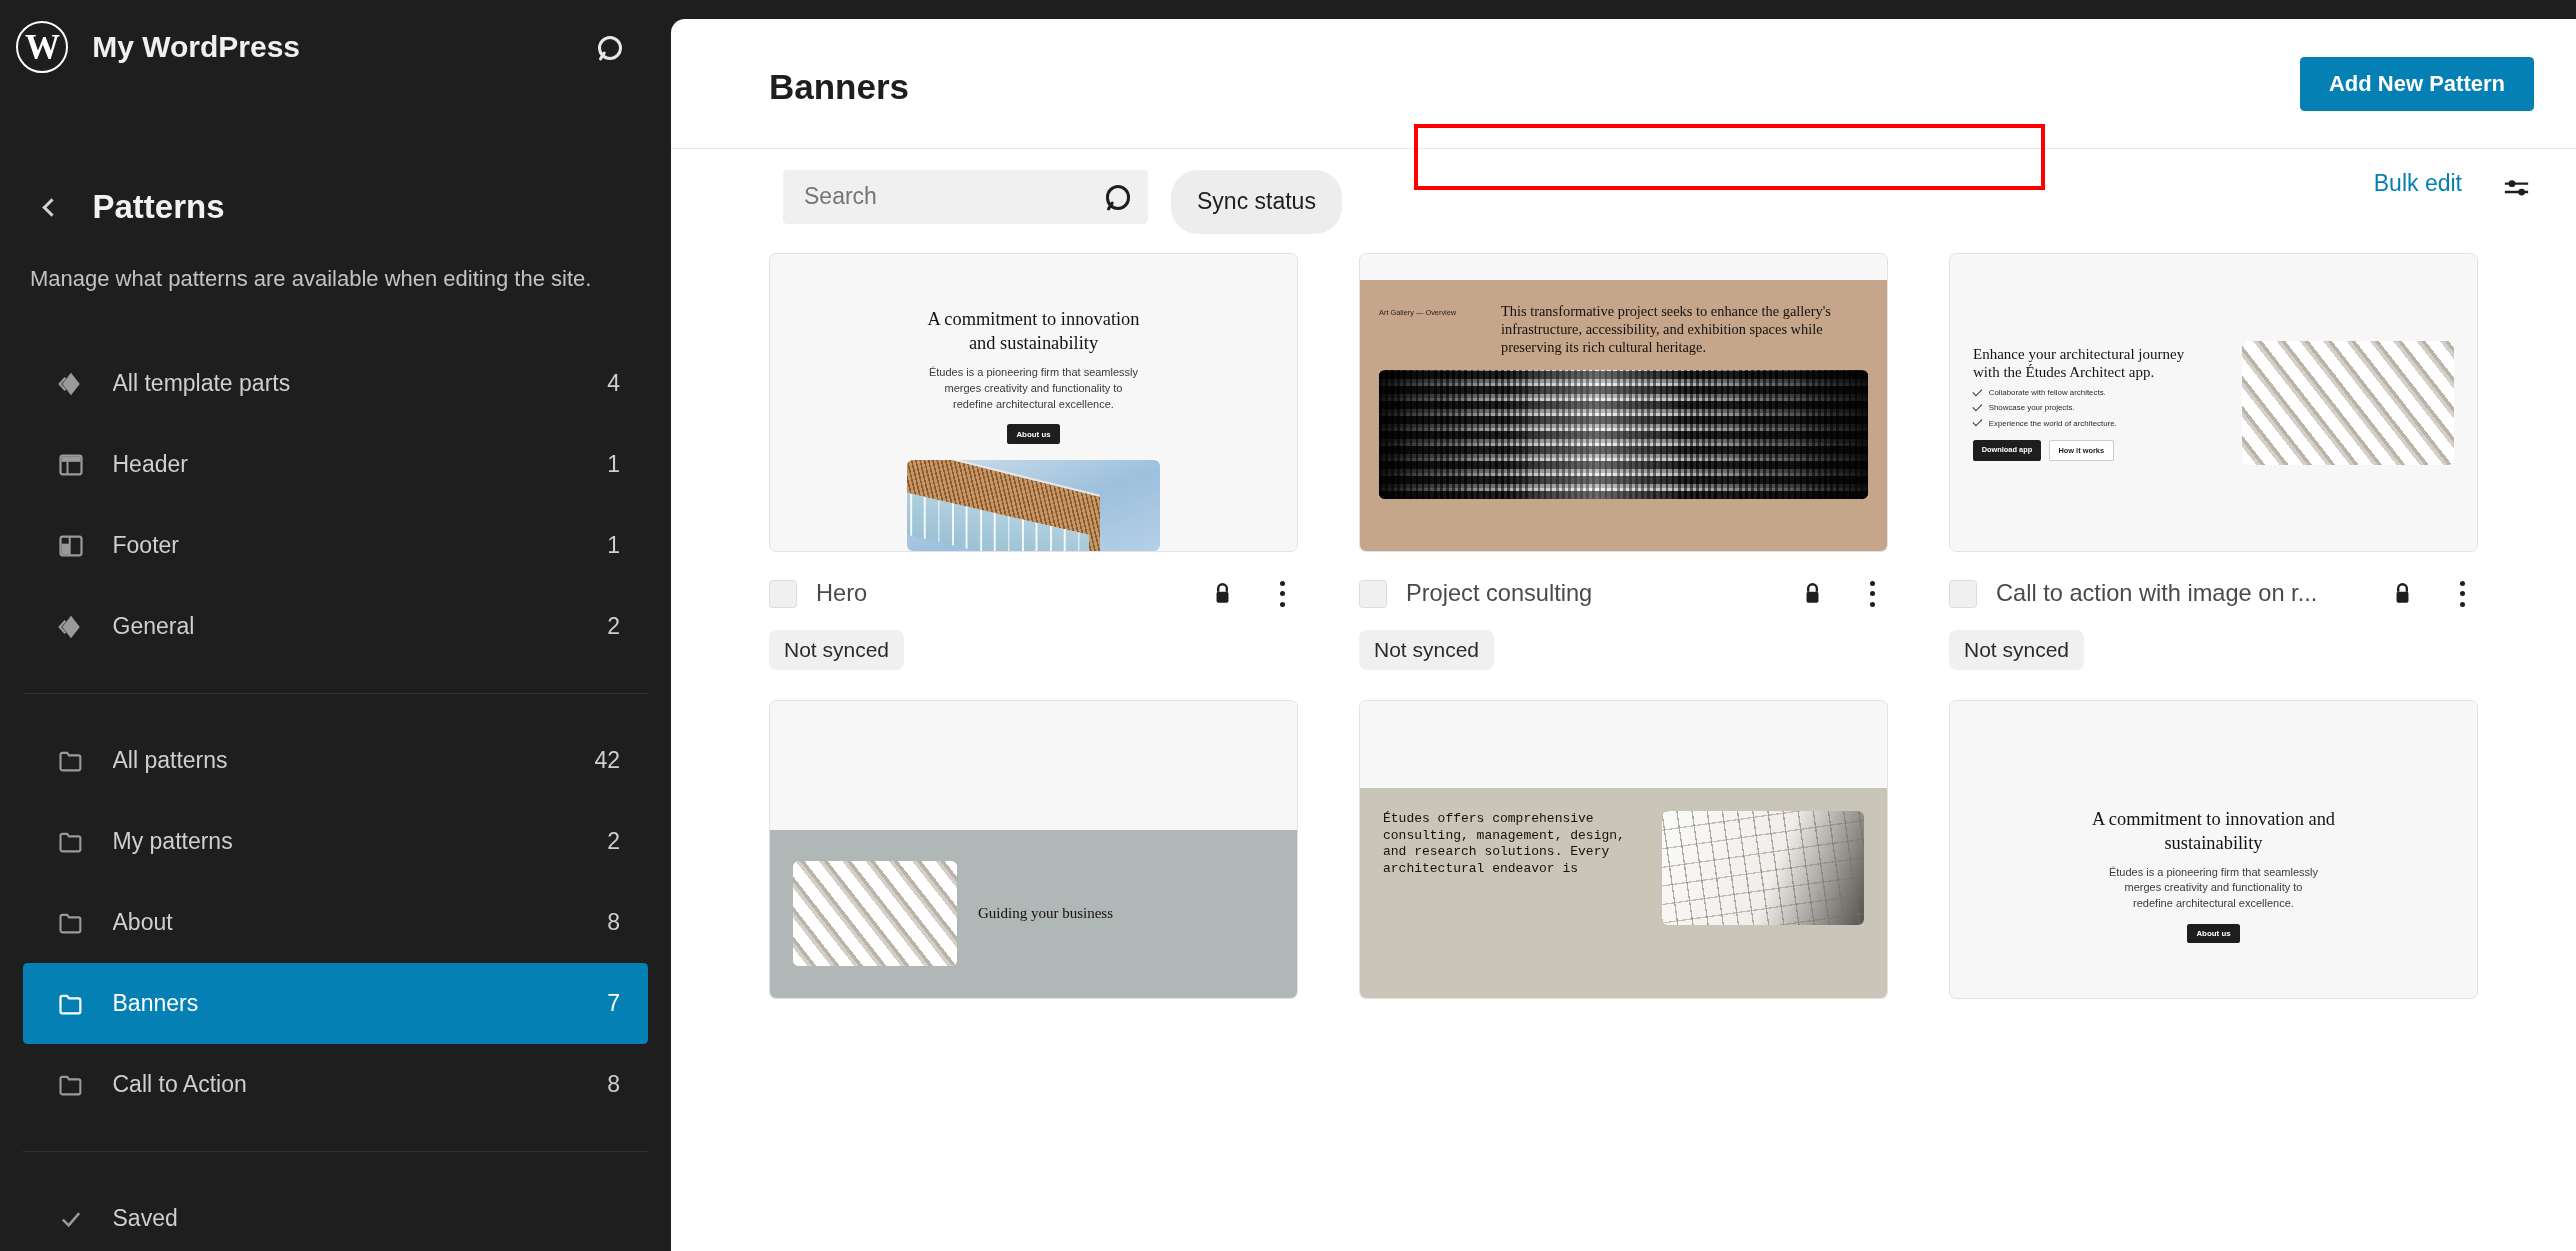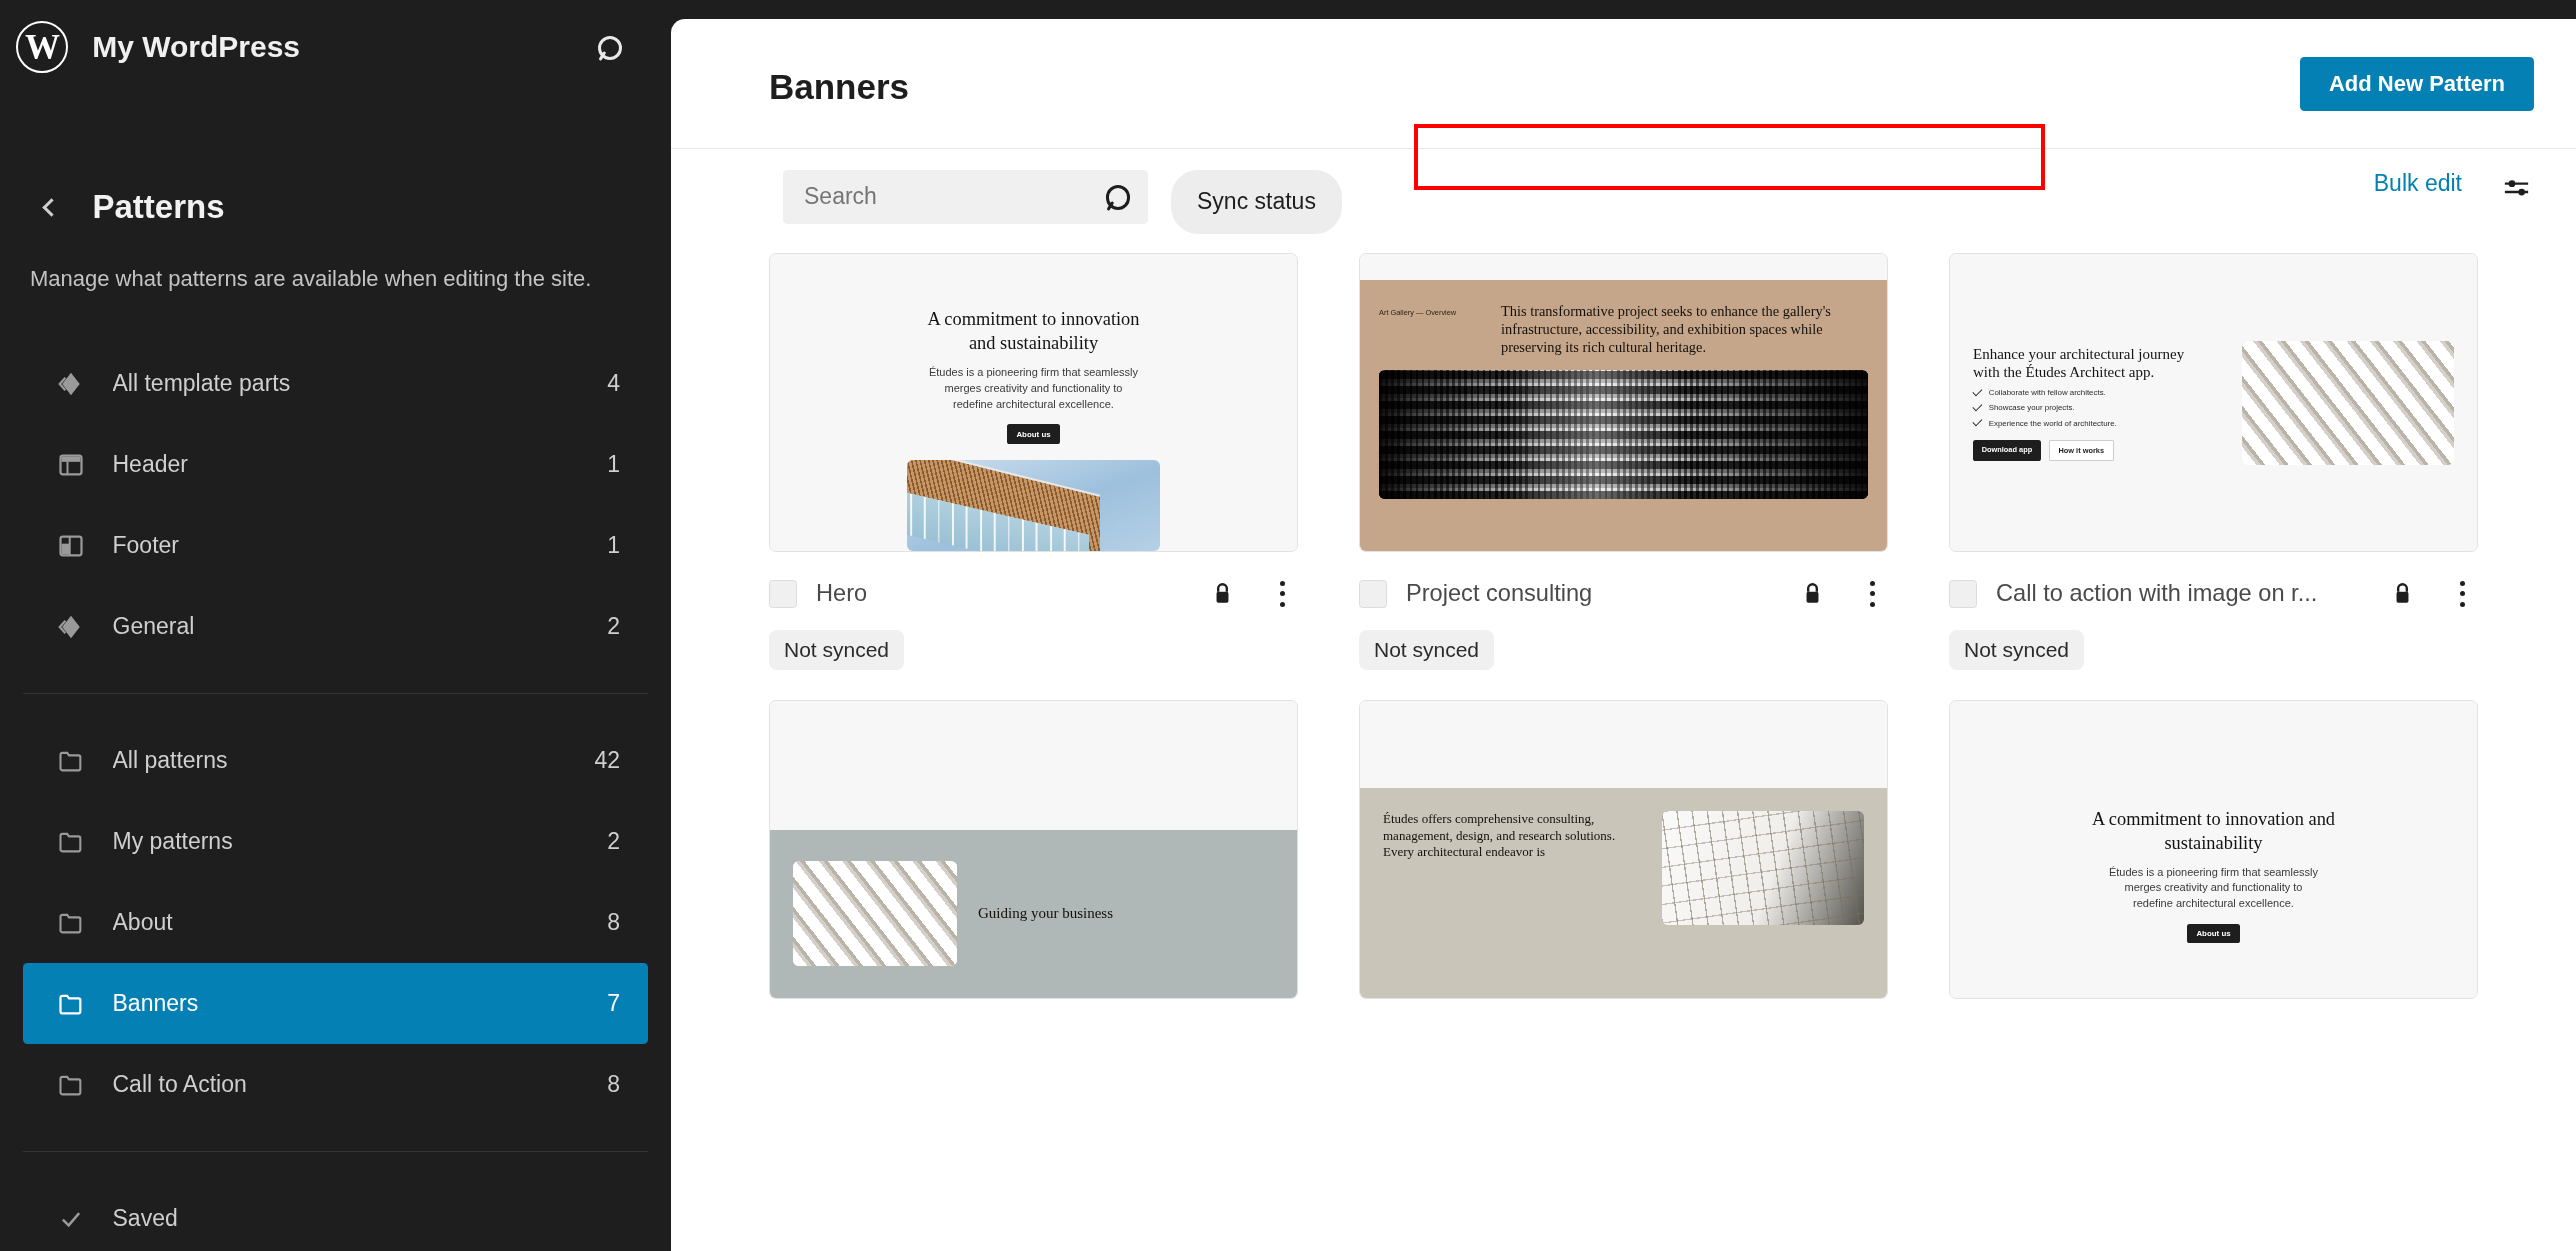--- a/index.html
+++ b/index.html
@@ -380,21 +380,21 @@
     font-size: 15px; line-height: 1.25; color: #15100b;
   }
 
   
   .pv-serv { background: #f7f7f7; display: flex; flex-direction: column; }
   .pv-serv-band {
     margin-top: 87px; background: #c9c5b8; flex: 1 1 auto;
     display: flex; align-items: flex-start; gap: 19px; padding: 23px 23px 0 23px;
   }
   .pv-serv-t {
-    font-family: Liberation Serif, serif;
+    font-family: Liberation Mono, monospace;
     font-size: 13px; line-height: 1.3; color: #15100b; flex: 1 1 52%;
   }
   .pv-serv-img {
     flex: 0 0 42%; height: 114px; border-radius: 6.1px;
     overflow: hidden; position: relative;
   }
 
   
   .pv-hero2 {
     background: #f7f7f7; display: flex; flex-direction: column;

